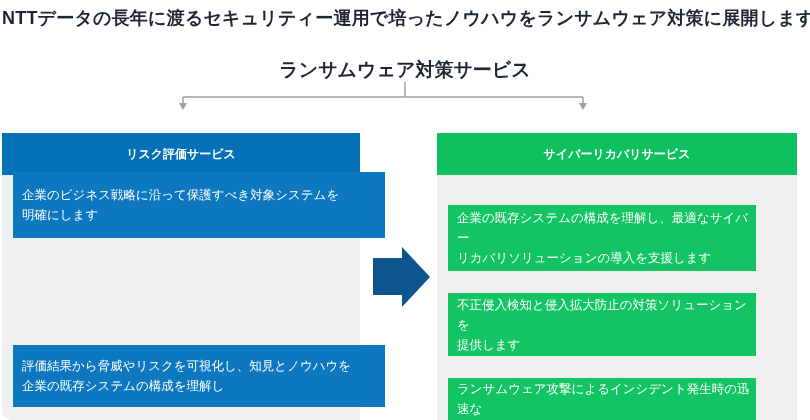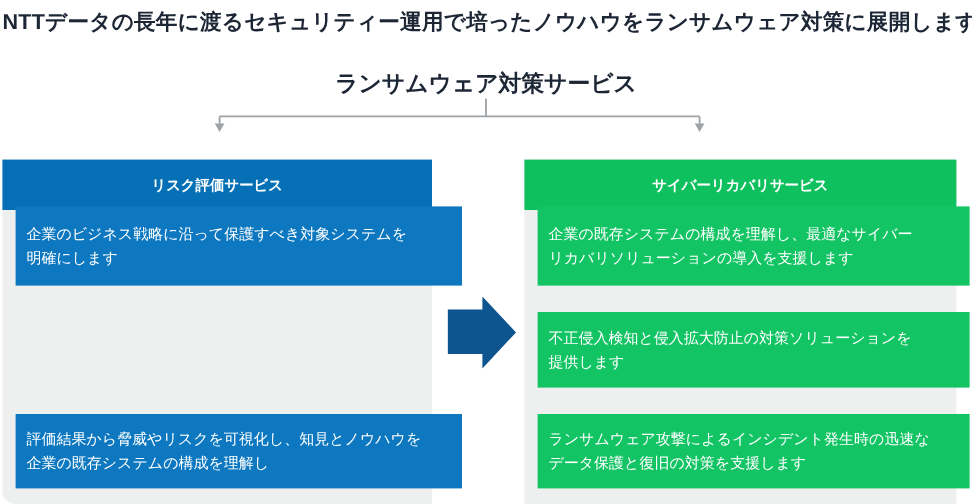--- a/index.html
+++ b/index.html
@@ -26,21 +26,21 @@
   }
   .panel-header.blue  { background:#0570b6; }
   .panel-header.green { background:#0fc05e; }
   .box {
     position:absolute; left:11px; box-sizing:border-box;
     display:flex; align-items:center;
     color:#ffffff; font-size:12.5px; line-height:20px;
     padding:0 4px 0 9px; white-space:pre-line;
   }
   .panel.left  .box { width:372px; }
-  .panel.right .box { width:360px; }
+  .panel.right .box { width:308px;margin-top:33px; }
   .box.b1 { top:39px;  height:66px; }
   .box.b2 { top:127px; height:63px; }
   .box.b3 { top:212px; height:62px; }
   .box.blue  { background:#0d78c0; }
   .box.green { background:#13c464; }
   .flow-arrow { position:absolute; left:373px; top:247px; }
 </style>
 </head>
 <body>
 

